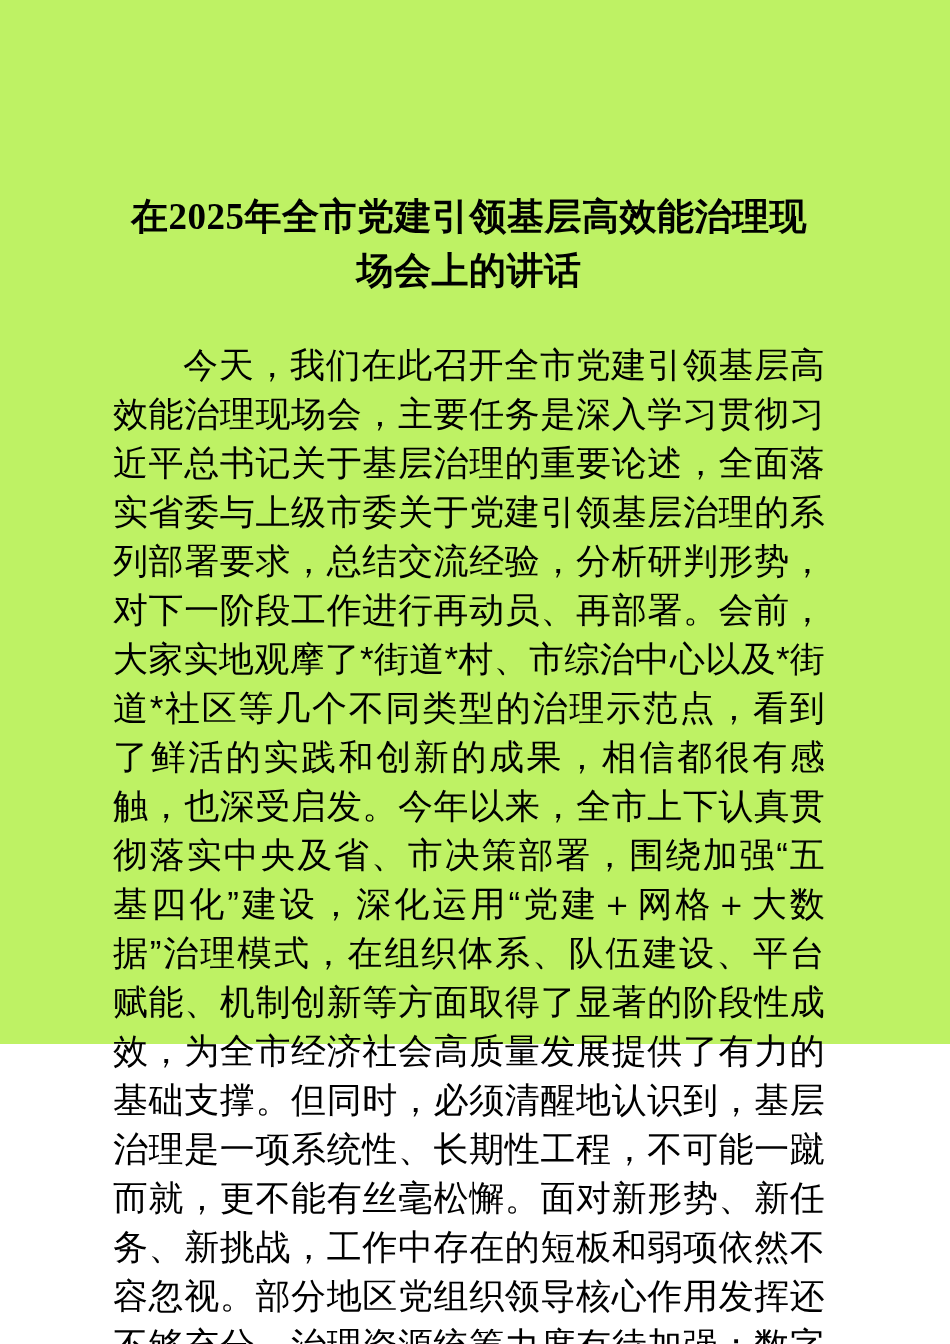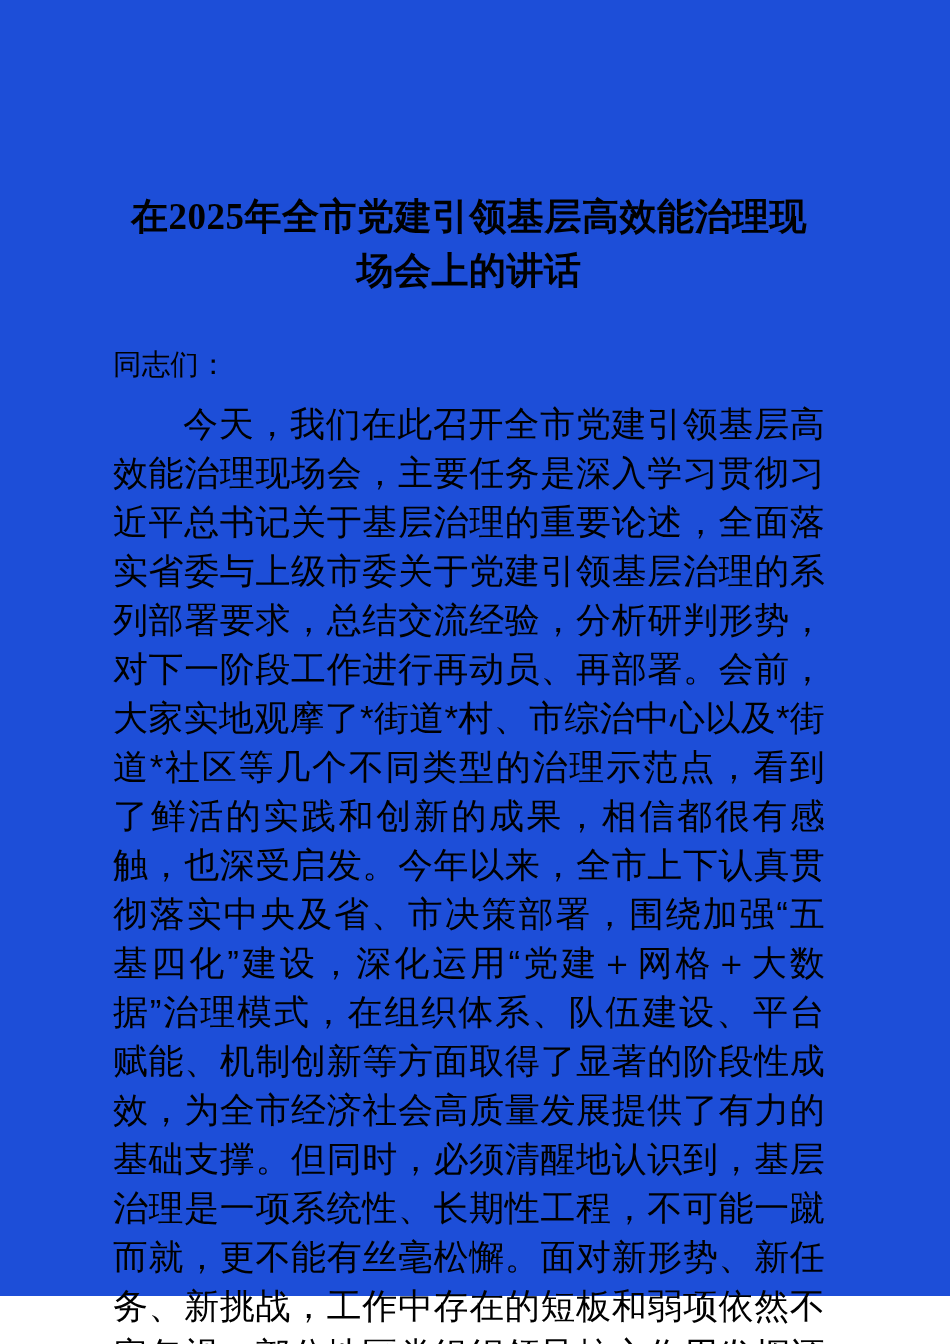--- a/index.html
+++ b/index.html
@@ -12,22 +12,22 @@
     height: 1344px;
     overflow: hidden;
     font-family: "Liberation Sans", "DejaVu Sans", sans-serif;
     color: #000000;
     -webkit-font-smoothing: antialiased;
   }
 
   .page {
     position: relative;
     width: 950px;
-    height: 1296px;
-    background: #1d4ed8;
+    height: 1044px;
+    background: #bef264;
     box-sizing: border-box;
   }
 
   
   .content {
     position: absolute;
     left: 113px;
     top: 0;
     width: 712px;
   }
@@ -89,21 +89,20 @@
 <body>
 
 <div class="page">
 
   <div class="content">
 
     <h1 class="doc-title">在2025年全市党建引领基层高效能治理现场会上的讲话</h1>
 
     <div class="body-block">
 
-      <p class="salutation">同志们：</p>
 
       <p class="para">今天，我们在此召开全市党建引领基层高效能治理现场会，主要任务是深入学习贯彻习近平总书记关于基层治理的重要论述，全面落实省委与上级市委关于党建引领基层治理的系列部署要求，总结交流经验，分析研判形势，对下一阶段工作进行再动员、再部署。会前，大家实地观摩了*街道*村、市综治中心以及*街道*社区等几个不同类型的治理示范点，看到了鲜活的实践和创新的成果，相信都很有感触，也深受启发。今年以来，全市上下认真贯彻落实中央及省、市决策部署，围绕加强“五基四化”建设，深化运用“党建＋网格＋大数据”治理模式，在组织体系、队伍建设、平台赋能、机制创新等方面取得了显著的阶段性成效，为全市经济社会高质量发展提供了有力的基础支撑。但同时，必须清醒地认识到，基层治理是一项系统性、长期性工程，不可能一蹴而就，更不能有丝毫松懈。面对新形势、新任务、新挑战，工作中存在的短板和弱项依然不容忽视。部分地区党组织领导核心作用发挥还不够充分，治理资源统筹力度有待加强；数字治理平台与实际需求的融合度还</p>
 
     </div>
 
   </div>
 
 </div>
 
 </body></html>

